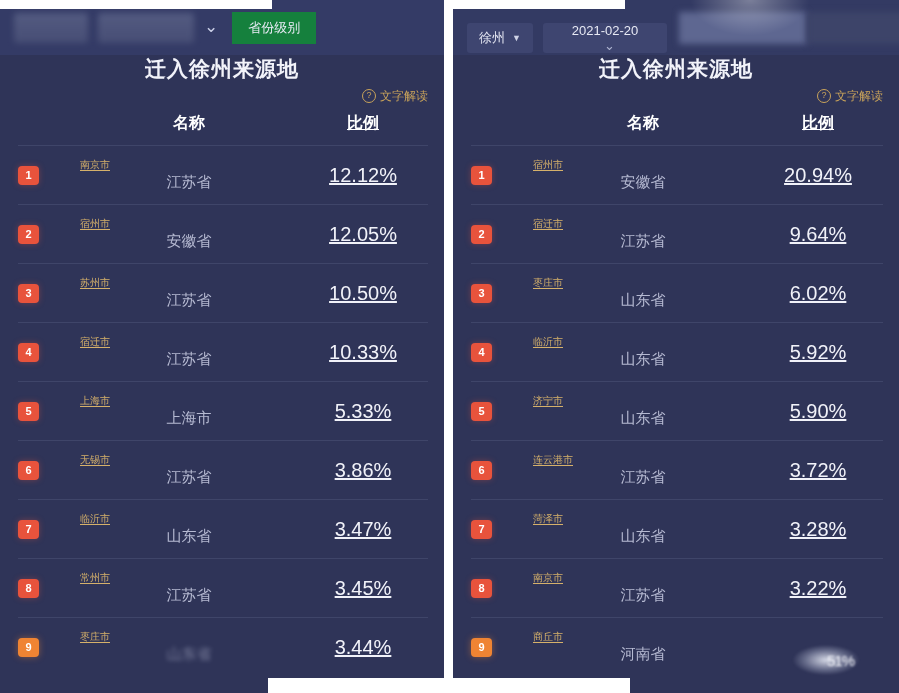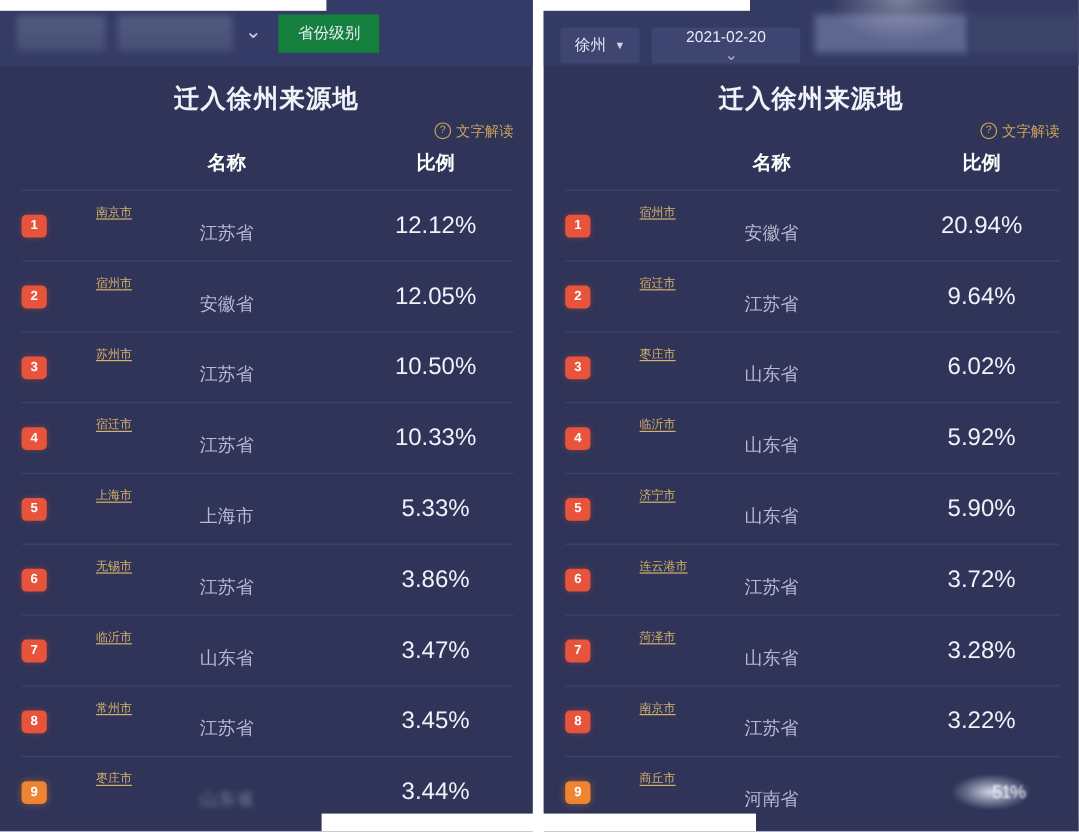--- a/index.html
+++ b/index.html
@@ -132,21 +132,20 @@
   .card {
     padding: 0 14px;
     box-sizing: border-box;
   }
   .card-title {
     text-align: center;
     color: #f2f3fa;
     font-size: 21px;
     font-weight: bold;
     letter-spacing: 1px;
-    padding-top: 13px;
     padding-bottom: 4px;
   }
   .help-row {
     display: flex;
     justify-content: flex-end;
     padding-right: 2px;
     height: 18px;
     align-items: center;
   }
   .help-link {
@@ -177,21 +176,21 @@
   .tbl-head {
     display: flex;
     align-items: center;
     padding: 8px 0 11px 0;
     color: #ffffff;
     font-size: 16px;
     font-weight: bold;
   }
   .col-rank { width: 42px; flex: none; }
   .col-name { flex: 1; text-align: center; }
-  .col-val  { width: 130px; flex: none; text-align: center; }
+  .col-val  { width: 130px; flex: none; text-align: center; text-decoration: underline; }
   .tbl-head .col-name { padding-left: 20px; }
 
   .row {
     display: flex;
     align-items: center;
     height: 59px;
     border-top: 1px solid #3f4569;
     box-sizing: border-box;
   }
   .rank-badge {

